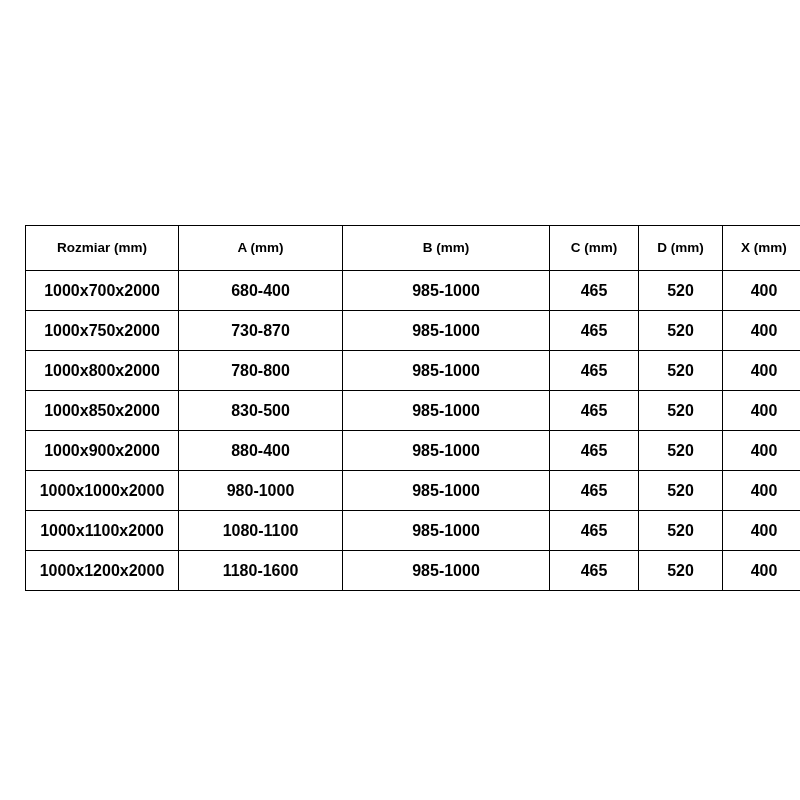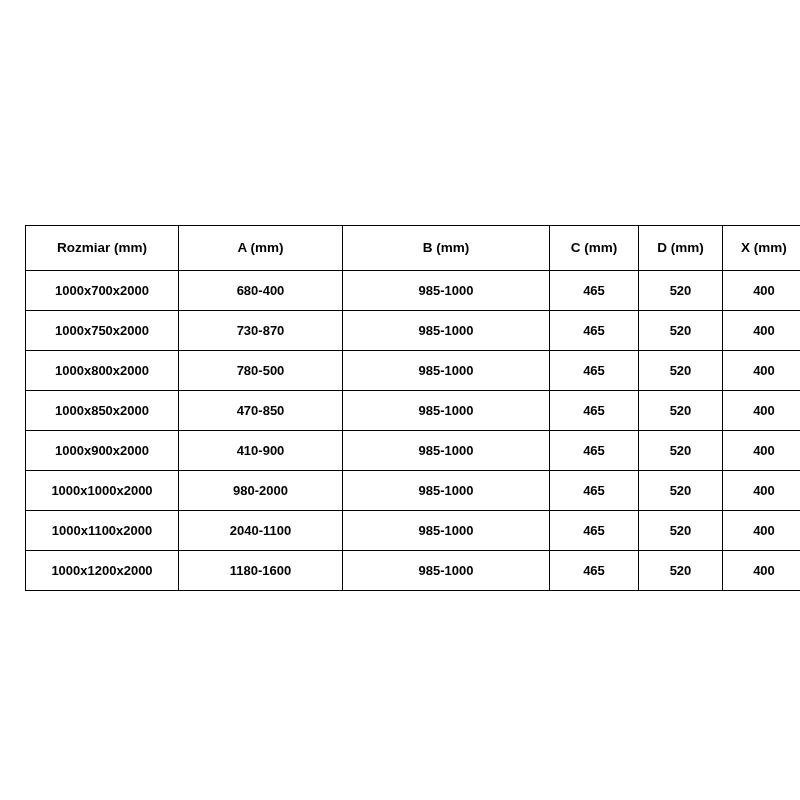--- a/index.html
+++ b/index.html
@@ -28,21 +28,21 @@
   table.spec {
     border-collapse: collapse;
     width: 750px;
     table-layout: fixed;
   }
   table.spec th,
   table.spec td {
     border: 1px solid #000000;
     text-align: center;
     vertical-align: middle;
-    font-size: 13px;
+    font-size: 16px;
     font-weight: bold;
     padding: 0;
     height: 39px;
     line-height: 39px;
     white-space: nowrap;
     overflow: hidden;
   }
   table.spec thead th {
     height: 44px;
     line-height: 44px;
@@ -92,53 +92,53 @@
         <tr>
           <td>1000x750x2000</td>
           <td>730-870</td>
           <td>985-1000</td>
           <td>465</td>
           <td>520</td>
           <td>400</td>
         </tr>
         <tr>
           <td>1000x800x2000</td>
-          <td>780-500</td>
+          <td>780-800</td>
           <td>985-1000</td>
           <td>465</td>
           <td>520</td>
           <td>400</td>
         </tr>
         <tr>
           <td>1000x850x2000</td>
-          <td>470-850</td>
+          <td>830-500</td>
           <td>985-1000</td>
           <td>465</td>
           <td>520</td>
           <td>400</td>
         </tr>
         <tr>
           <td>1000x900x2000</td>
-          <td>410-900</td>
+          <td>880-400</td>
           <td>985-1000</td>
           <td>465</td>
           <td>520</td>
           <td>400</td>
         </tr>
         <tr>
           <td>1000x1000x2000</td>
-          <td>980-2000</td>
+          <td>980-1000</td>
           <td>985-1000</td>
           <td>465</td>
           <td>520</td>
           <td>400</td>
         </tr>
         <tr>
           <td>1000x1100x2000</td>
-          <td>2040-1100</td>
+          <td>1080-1100</td>
           <td>985-1000</td>
           <td>465</td>
           <td>520</td>
           <td>400</td>
         </tr>
         <tr>
           <td>1000x1200x2000</td>
           <td>1180-1600</td>
           <td>985-1000</td>
           <td>465</td>

